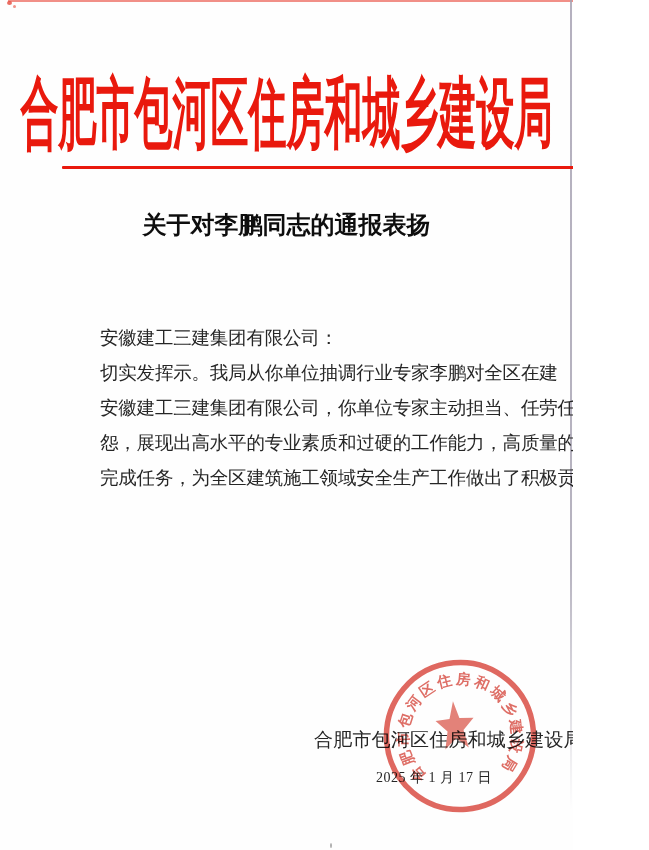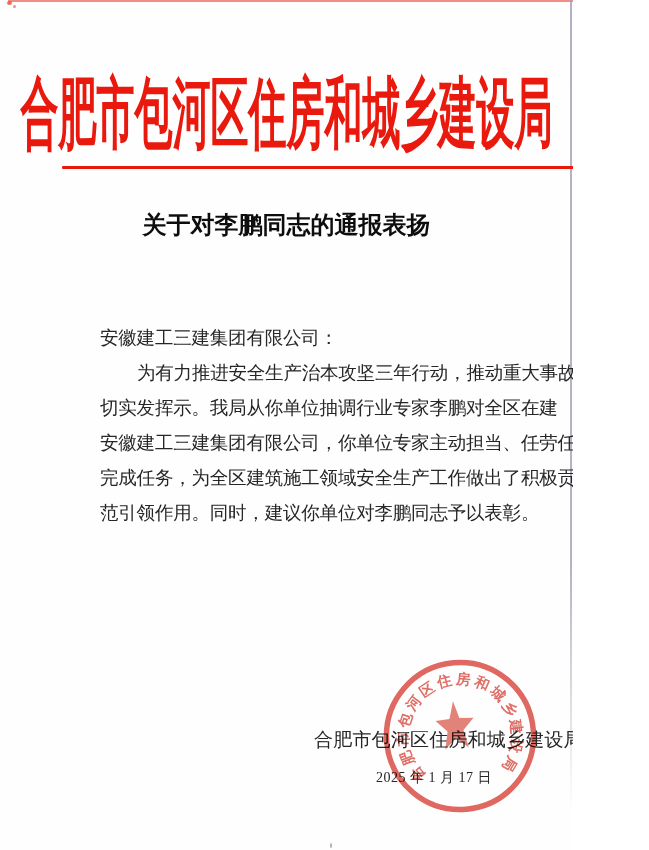--- a/index.html
+++ b/index.html
@@ -87,25 +87,24 @@
   <div class="speck speck-e"></div>
   <div class="speck speck-f"></div>
 
   <h1 class="agency-header">合肥市包河区住房和城乡建设局</h1>
   <div class="header-divider"></div>
 
   <h2 class="doc-title">关于对李鹏同志的通报表扬</h2>
 
   <div class="doc-body">
     <div class="bline">安徽建工三建集团有限公司：</div>
-    <div class="bline indent-2">为有力推进安全生产治本攻坚三年行动，推动重大事故</div>
     <div class="bline">切实发挥示。我局从你单位抽调行业专家李鹏对全区在建</div>
     <div class="bline">安徽建工三建集团有限公司，你单位专家主动担当、任劳任</div>
+    <div class="bline">怨，展现出高水平的专业素质和过硬的工作能力，高质量的</div>
     <div class="bline">完成任务，为全区建筑施工领域安全生产工作做出了积极贡</div>
-    <div class="bline">范引领作用。同时，建议你单位对李鹏同志予以表彰。</div>
   </div>
 
   <div class="sig-agency">合肥市包河区住房和城乡建设局</div>
   <div class="sig-date">2025 年 1 月 17 日</div>
 
   <svg class="seal" viewBox="0 0 170 170" xmlns="http://www.w3.org/2000/svg" xmlns:xlink="http://www.w3.org/1999/xlink">
     <circle class="ring" cx="85" cy="85" r="73.5"></circle>
     <polygon class="star" transform="translate(81,76) scale(0.8,1.05)" points="0,-25 6.2,-8.5 23.8,-7.7 10,3.2 14.7,20.2 0,10.5 -14.7,20.2 -10,3.2 -23.8,-7.7 -6.2,-8.5"></polygon>
     <defs>
       <path id="sealArc" d="M 48.2 121.8 A 52 52 0 1 1 121.8 121.8" fill="none"></path>

